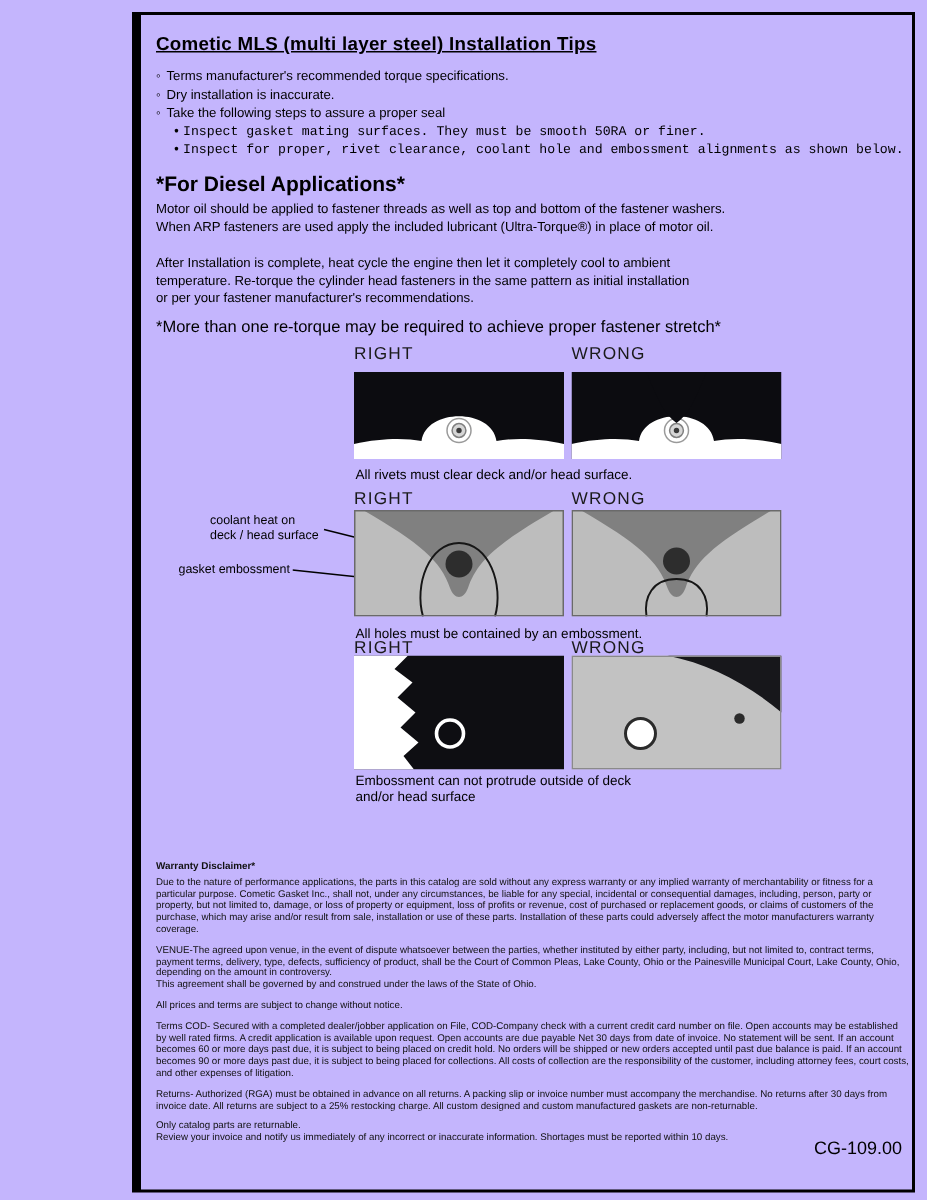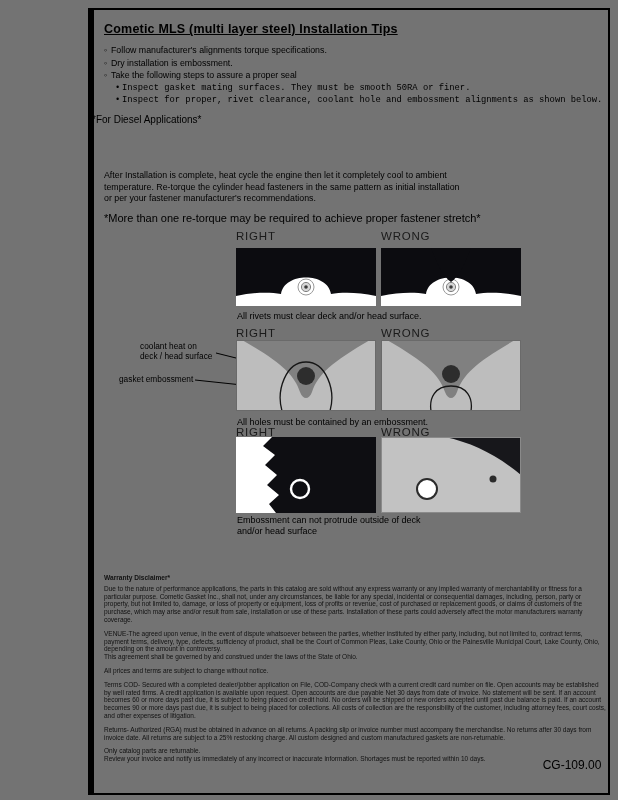--- a/index.html
+++ b/index.html
@@ -1,34 +1,34 @@
 <!DOCTYPE html>
 <html><head>
 <meta charset="utf-8">
 <style>
   * { margin:0; padding:0; box-sizing:border-box; }
   html,body { background:#ffffff; }
   .page {
-    position:relative; width:618px; height:800px; background:#737373;
+    position:relative; width:618px; height:800px; background:#c4b5fd;
     font-family:"Liberation Sans", sans-serif; color:#000;
     overflow:hidden;
   }
   .frame {
     position:absolute; left:88px; top:8px; width:522px; height:787px;
     border:2px solid #000; border-left-width:6px;
   }
   .title {
     position:absolute; left:104px; top:22px;
     font-size:12.5px; font-weight:bold; text-decoration:underline;
     letter-spacing:0.2px;
   }
   .tips { position:absolute; left:104px; top:44px; font-size:8.8px; line-height:12.6px; list-style:none; }
   .tips .marker { display:inline-block; width:7px; }
   .tips .sub { margin-left:11px;font-family:Liberation Mono, monospace; }
-  .diesel-heading { position:absolute; left:92px; top:114px; font-size:10px; font-weight:normal; }
+  .diesel-heading { position:absolute; left:104px; top:114px; font-size:14px; font-weight:bold; }
   .body-para { position:absolute; left:104px; width:416px; font-size:8.8px; line-height:11.6px; white-space:pre-line; }
   .p1 { top:134px; }
   .p2 { top:170px; }
   .note { position:absolute; left:104px; top:212px; font-size:11px; }
 
   .dg-label { position:absolute; width:140px; text-align:left; font-size:11.5px; letter-spacing:0.8px; color:#1a1a1a; }
   .panel { position:absolute; display:block; }
   .caption { position:absolute; font-size:9px; white-space:pre-line; line-height:11px; }
 
   .ann { position:absolute; font-size:8.3px; line-height:9.8px; white-space:pre-line; }
@@ -43,28 +43,30 @@
 </style>
 </head>
 <body>
 
 <div class="page">
   <div class="frame"></div>
 
   <h1 class="title">Cometic MLS (multi layer steel) Installation Tips</h1>
 
   <ul class="tips">
-    <li><span class="marker">◦</span><span>Follow manufacturer's alignments torque specifications.</span></li>
-    <li><span class="marker">◦</span><span>Dry installation is embossment.</span></li>
+    <li><span class="marker">◦</span><span>Terms manufacturer's recommended torque specifications.</span></li>
+    <li><span class="marker">◦</span><span>Dry installation is inaccurate.</span></li>
     <li><span class="marker">◦</span><span>Take the following steps to assure a proper seal</span></li>
     <li class="sub"><span class="marker">•</span><span>Inspect gasket mating surfaces. They must be smooth 50RA or finer.</span></li>
     <li class="sub"><span class="marker">•</span><span>Inspect for proper, rivet clearance, coolant hole and embossment alignments as shown below.</span></li>
   </ul>
 
   <h2 class="diesel-heading">*For Diesel Applications*</h2>
+  <p class="body-para p1">Motor oil should be applied to fastener threads as well as top and bottom of the fastener washers.
+When ARP fasteners are used apply the included lubricant (Ultra-Torque®) in place of motor oil.</p>
   <p class="body-para p2">After Installation is complete, heat cycle the engine then let it completely cool to ambient
 temperature. Re-torque the cylinder head fasteners in the same pattern as initial installation
 or per your fastener manufacturer's recommendations.</p>
   <p class="note">*More than one re-torque may be required to achieve proper fastener stretch*</p>
 
   <div class="dg-label" style="left:236px;top:230px">RIGHT</div>
   <div class="dg-label" style="left:381px;top:230px">WRONG</div>
 
   <svg class="panel" style="left:236px;top:248px" width="140" height="58" viewBox="0 0 140 58">
     <rect width="140" height="58" fill="#0c0c10"></rect>

